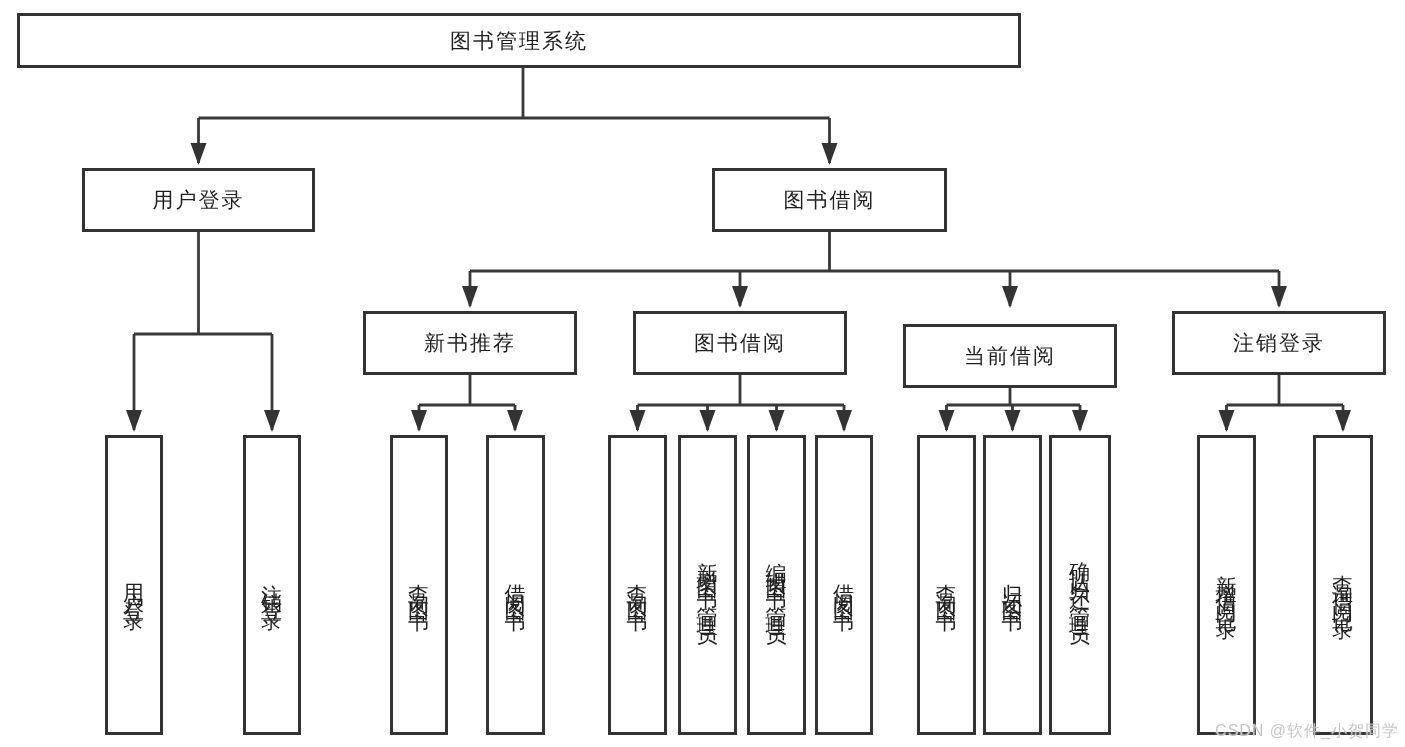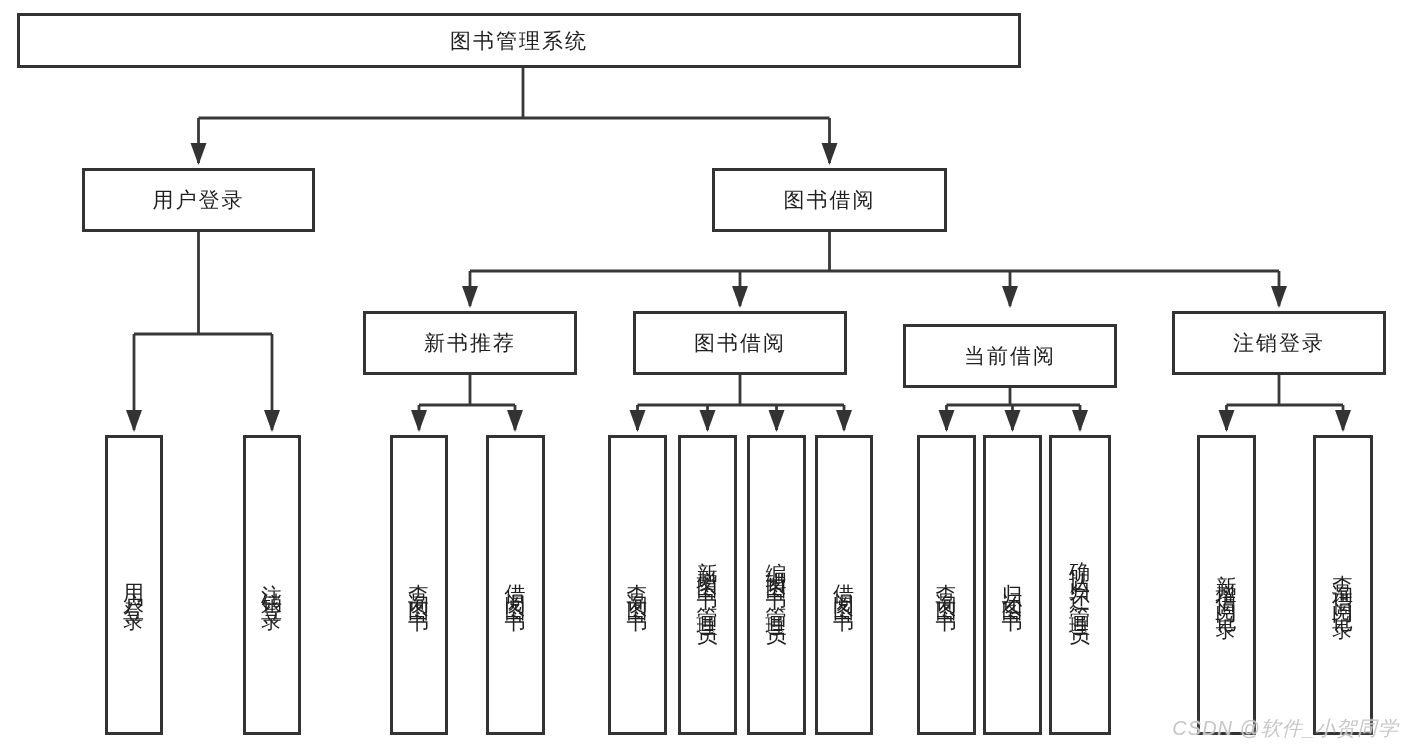--- a/index.html
+++ b/index.html
@@ -43,27 +43,26 @@
     writing-mode: vertical-rl;
     text-orientation: upright;
     letter-spacing: 9px;
     line-height: 1;
     white-space: nowrap;
   }
   .watermark {
     position: absolute;
     right: 6px;
     bottom: 5px;
-    font-size: 20px;
+    font-size: 16px;
     color: rgba(195, 195, 195, 0.95);
     text-shadow: 0 0 2px rgba(255,255,255,0.9);
     letter-spacing: 1px;
     pointer-events: none;
     white-space: nowrap;
-    font-style: italic;
   }
 </style>
 </head>
 <body>
 
 <div class="canvas">
 
   <svg class="connectors" viewBox="0 0 1405 747" xmlns="http://www.w3.org/2000/svg">
     <defs>
       <marker id="arrow" orient="auto" markerUnits="userSpaceOnUse" markerWidth="26" markerHeight="20" refX="20" refY="0" viewBox="-1 -10 26 20">

